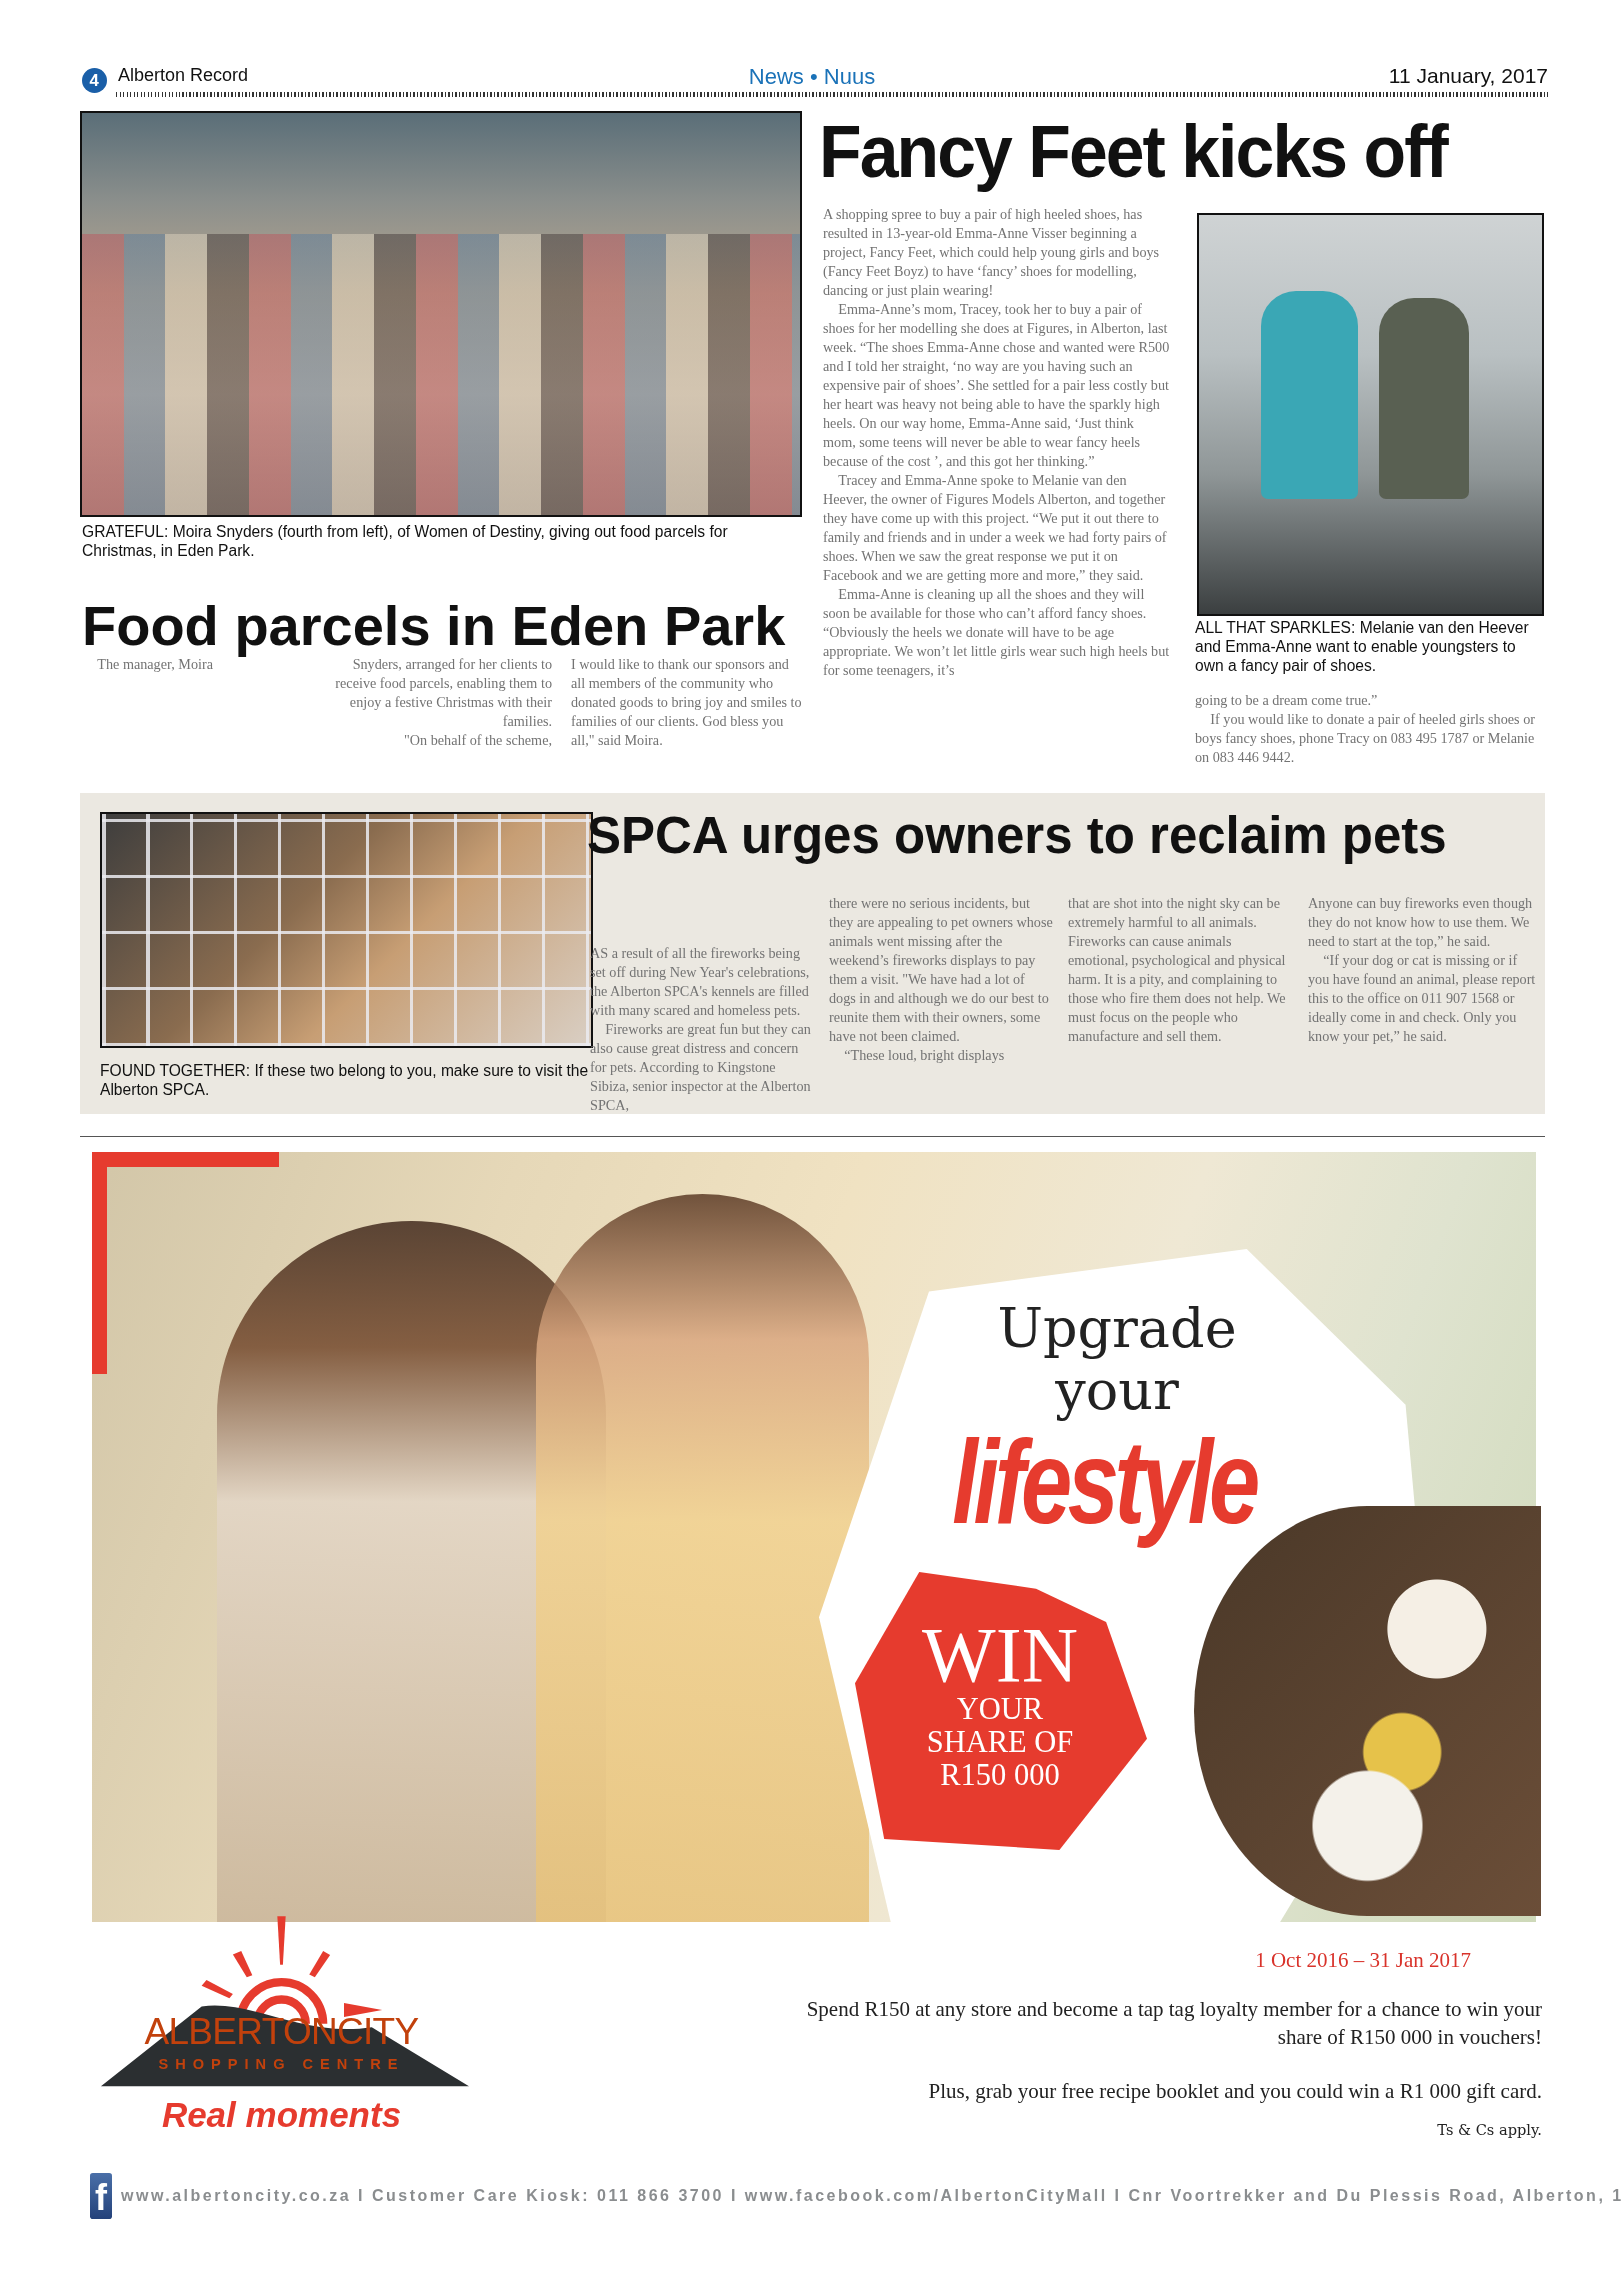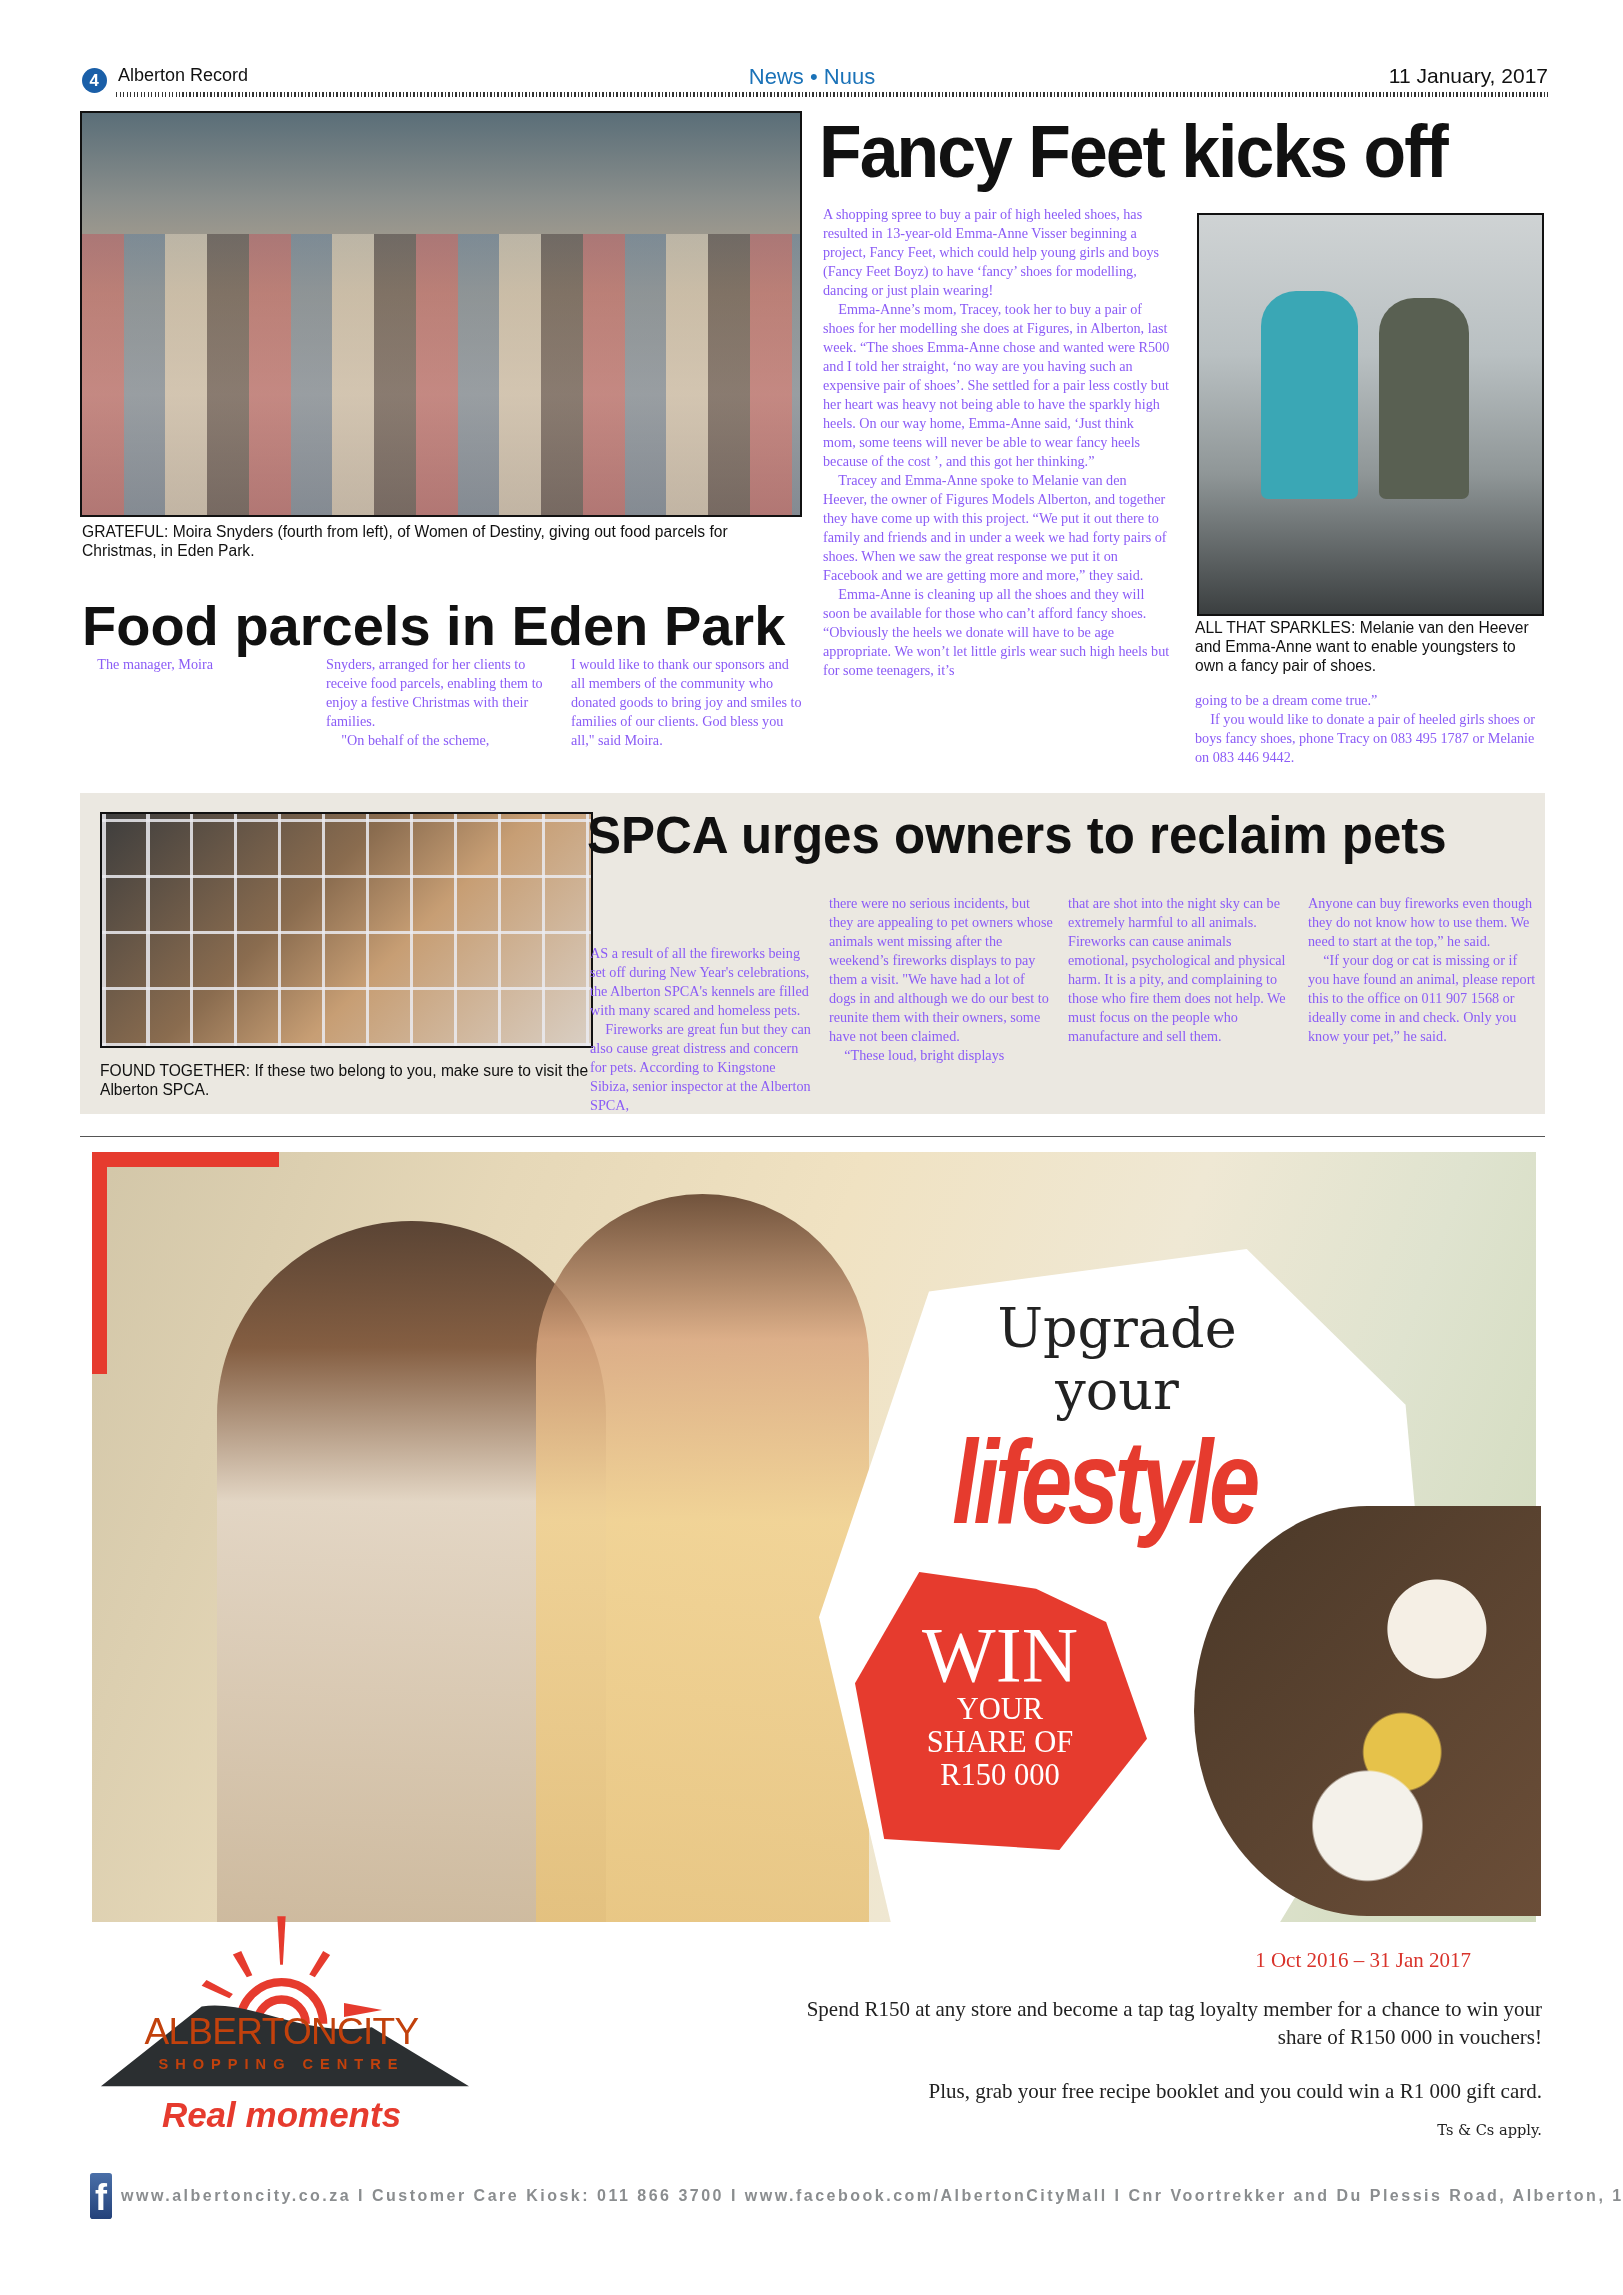--- a/index.html
+++ b/index.html
@@ -36,21 +36,21 @@
   
   .caption { position: absolute; font-family: "Liberation Sans", sans-serif; font-size: 15.6px; line-height: 19px; color: #111; }
 
   
   .hl-fancy { position: absolute; left: 819px; top: 110px; width: 736px; font-family: "Liberation Sans", sans-serif;
     font-weight: bold; font-size: 75px; line-height: 83px; letter-spacing: -2.1px; transform: scaleX(0.93); transform-origin: left; white-space: nowrap; }
   .hl-food { position: absolute; left: 82px; top: 568px; font-family: "Liberation Sans", sans-serif; font-size: 56px; line-height: 69px; color: #111; margin-top: 23px; }
   .hl-spca { position: absolute; left: 587px; top: 805px; font-family: "Liberation Sans", sans-serif; font-size: 51px; line-height: 62px; color: #111; }
 
   
-  .col { position: absolute; font-size: 14.2px; line-height: 19px; color: #8b5cf6; text-align: left; }
+  .col { position: absolute; font-size: 14.2px; line-height: 19px; color: #737373; text-align: left; }
   .col p { margin: 0; }
   .col p.indent { text-indent: 15.3px; }
 
   
   .spca-panel { position: absolute; left: 80px; top: 793px; width: 1465px; height: 321px; background: #ebe8e1; }
   .h-rule { position: absolute; left: 80px; top: 1136px; width: 1465px; height: 1.4px; background: #555; }
 
   
   .ad { position: absolute; left: 92px; top: 1152px; width: 1444px; height: 770px; overflow: hidden;
     background: linear-gradient(110deg, #d2c6a8 0%, #e6d8b8 25%, #f0e2c2 45%, #efe8d4 65%, #dfe3cf 80%, #ced9b9 100%); }
@@ -106,21 +106,21 @@
 
 <div class="photo photo-food">
     <div class="crowd"></div>
   </div>
 <div class="caption" style="left:82px; top:522px; width:722px;">GRATEFUL: Moira Snyders (fourth from left), of Women of Destiny, giving out food parcels for Christmas, in Eden Park.</div>
 <h1 class="hl-food">Food parcels in Eden Park</h1>
 
 <div class="col" style="left:82px; top:655px; width:226px;">
   <p class="indent">The manager, Moira</p>
 </div>
-<div class="col" style="left:326px; top:655px; width:226px;">
+<div class="col" style="left:326px; top:655px; width:226px;text-align:right;">
   <p>Snyders, arranged for her clients to receive food parcels, enabling them to enjoy a festive Christmas with their families.</p>
   <p class="indent">"On behalf of the scheme,</p>
 </div>
 <div class="col" style="left:571px; top:655px; width:233px;">
   <p>I would like to thank our sponsors and all members of the community who donated goods to bring joy and smiles to families of our clients. God bless you all," said Moira.</p>
 </div>
 
 <h1 class="hl-fancy">Fancy Feet kicks off</h1>
 <div class="col" style="left:823px; top:205px; width:347px;">
   <p>A shopping spree to buy a pair of high heeled shoes, has resulted in 13-year-old Emma-Anne Visser beginning a project, Fancy Feet, which could help young girls and boys (Fancy Feet Boyz) to have ‘fancy’ shoes for modelling, dancing or just plain wearing!</p>

